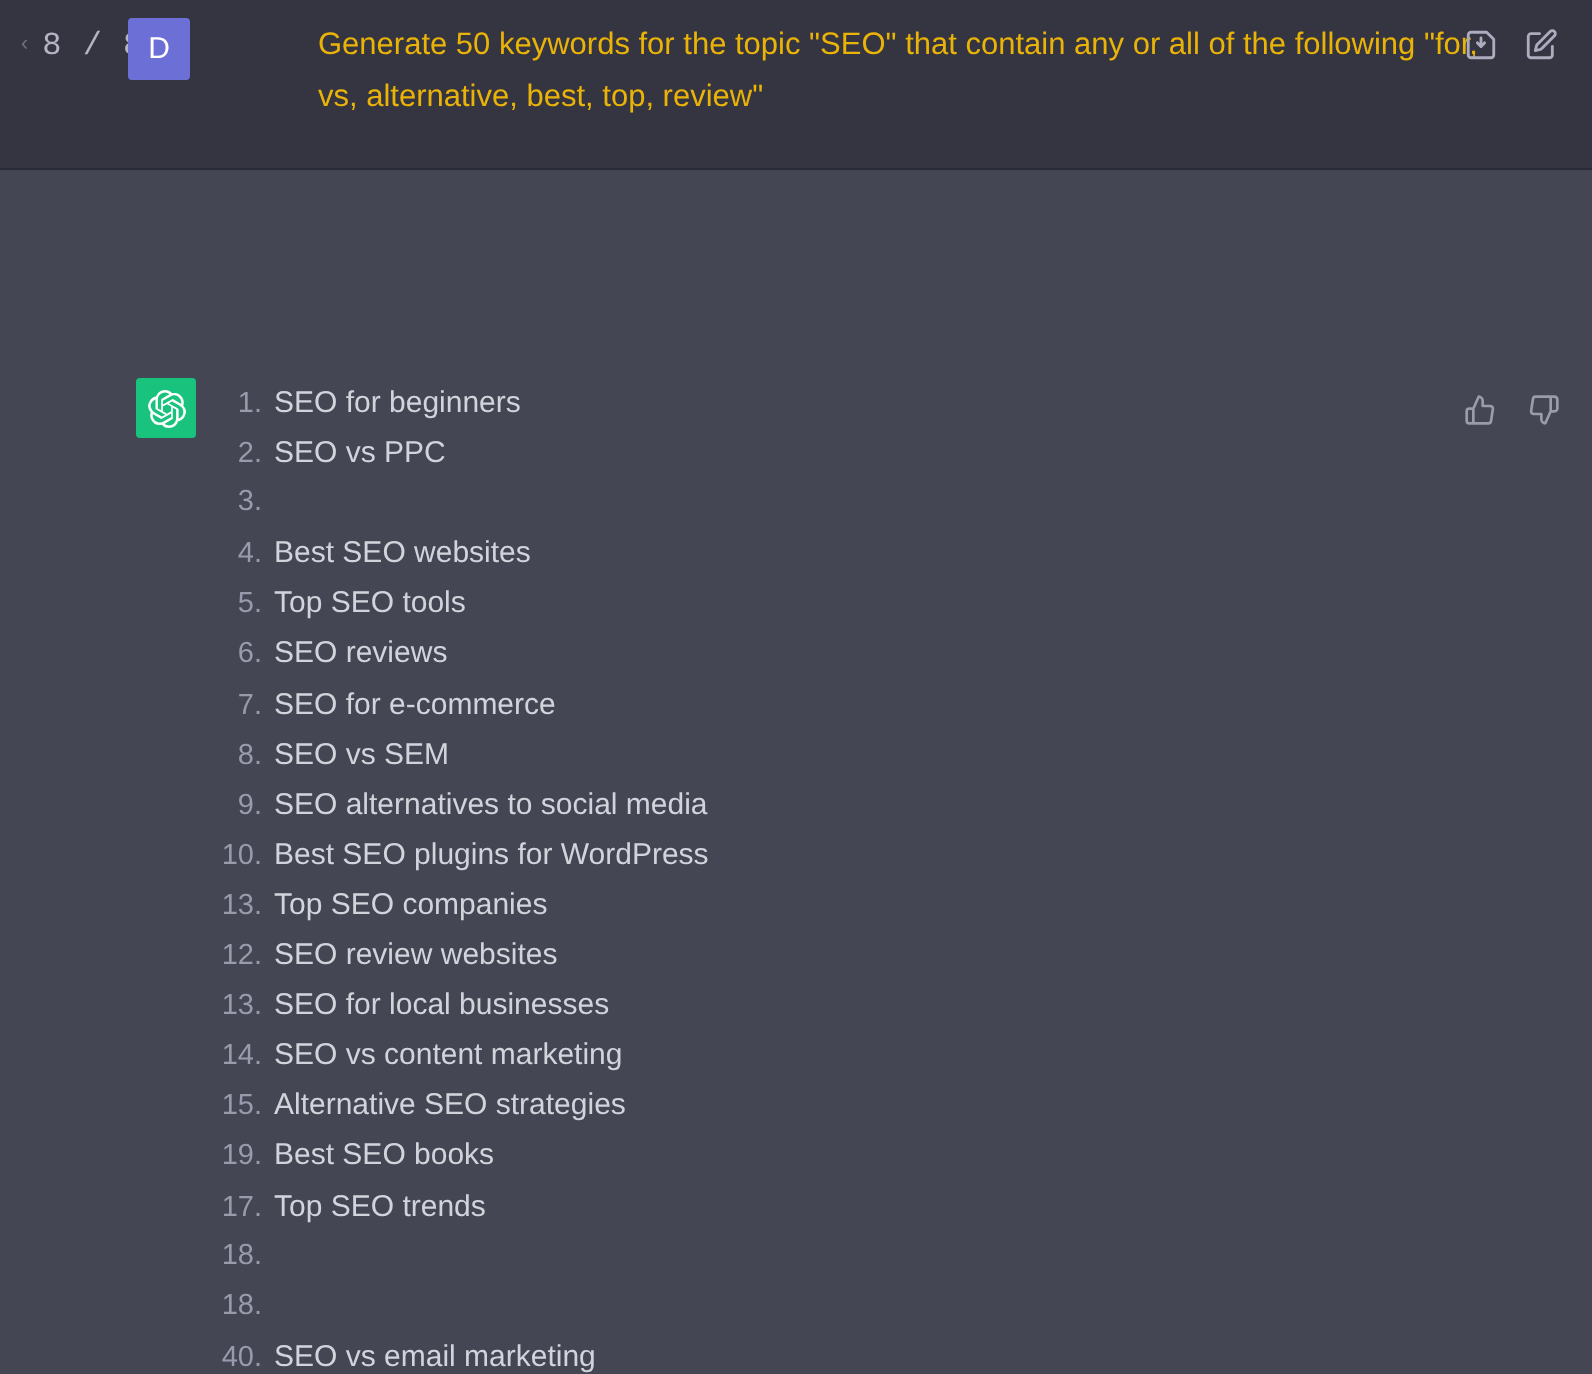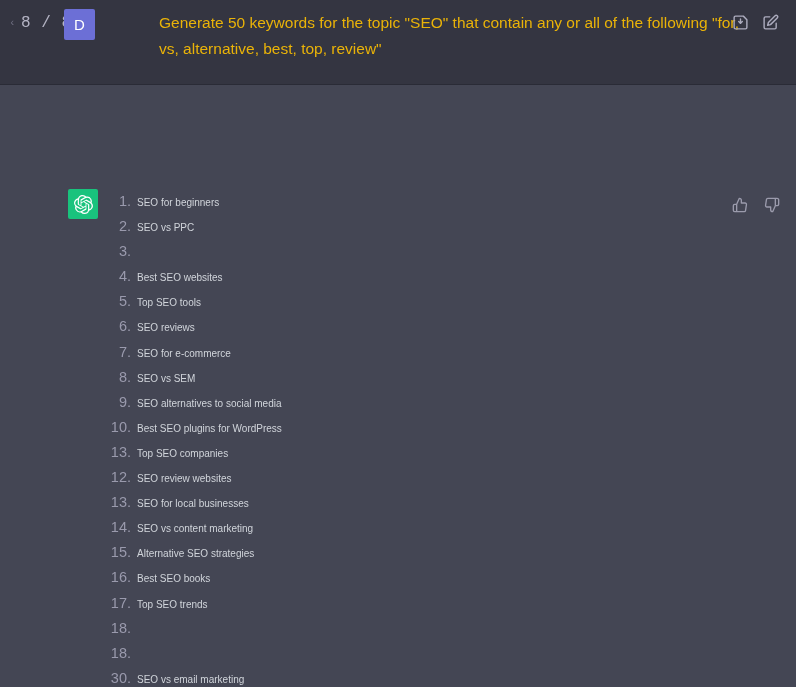--- a/index.html
+++ b/index.html
@@ -141,21 +141,21 @@
     width: 131px;
     flex: 0 0 131px;
     text-align: right;
     color: #9a9aad;
     font-size: 14.5px;
     user-select: none;
   }
   .kw-text {
     padding-left: 6px;
     color: #d1d5db;
-    font-size: 10px;
+    font-size: 15px;
     white-space: nowrap;
   }
 </style>
 </head>
 <body>
 
 <div class="prompt-row">
 
   <div class="pager">
     <span class="chev">‹</span>
@@ -259,31 +259,31 @@
       </div>
       <div class="kw-item">
         <span class="kw-num">14.</span>
         <span class="kw-text">SEO vs content marketing</span>
       </div>
       <div class="kw-item">
         <span class="kw-num">15.</span>
         <span class="kw-text">Alternative SEO strategies</span>
       </div>
       <div class="kw-item">
-        <span class="kw-num">16.</span>
+        <span class="kw-num">19.</span>
         <span class="kw-text">Best SEO books</span>
       </div>
       <div class="kw-item">
         <span class="kw-num">17.</span>
         <span class="kw-text">Top SEO trends</span>
       </div>
       <div class="kw-item">
         <span class="kw-num">18.</span>
       </div>
       <div class="kw-item">
         <span class="kw-num">18.</span>
       </div>
       <div class="kw-item">
-        <span class="kw-num">30.</span>
+        <span class="kw-num">40.</span>
         <span class="kw-text">SEO vs email marketing</span>
       </div>
     </div>
 </div>
 
 </body></html>

